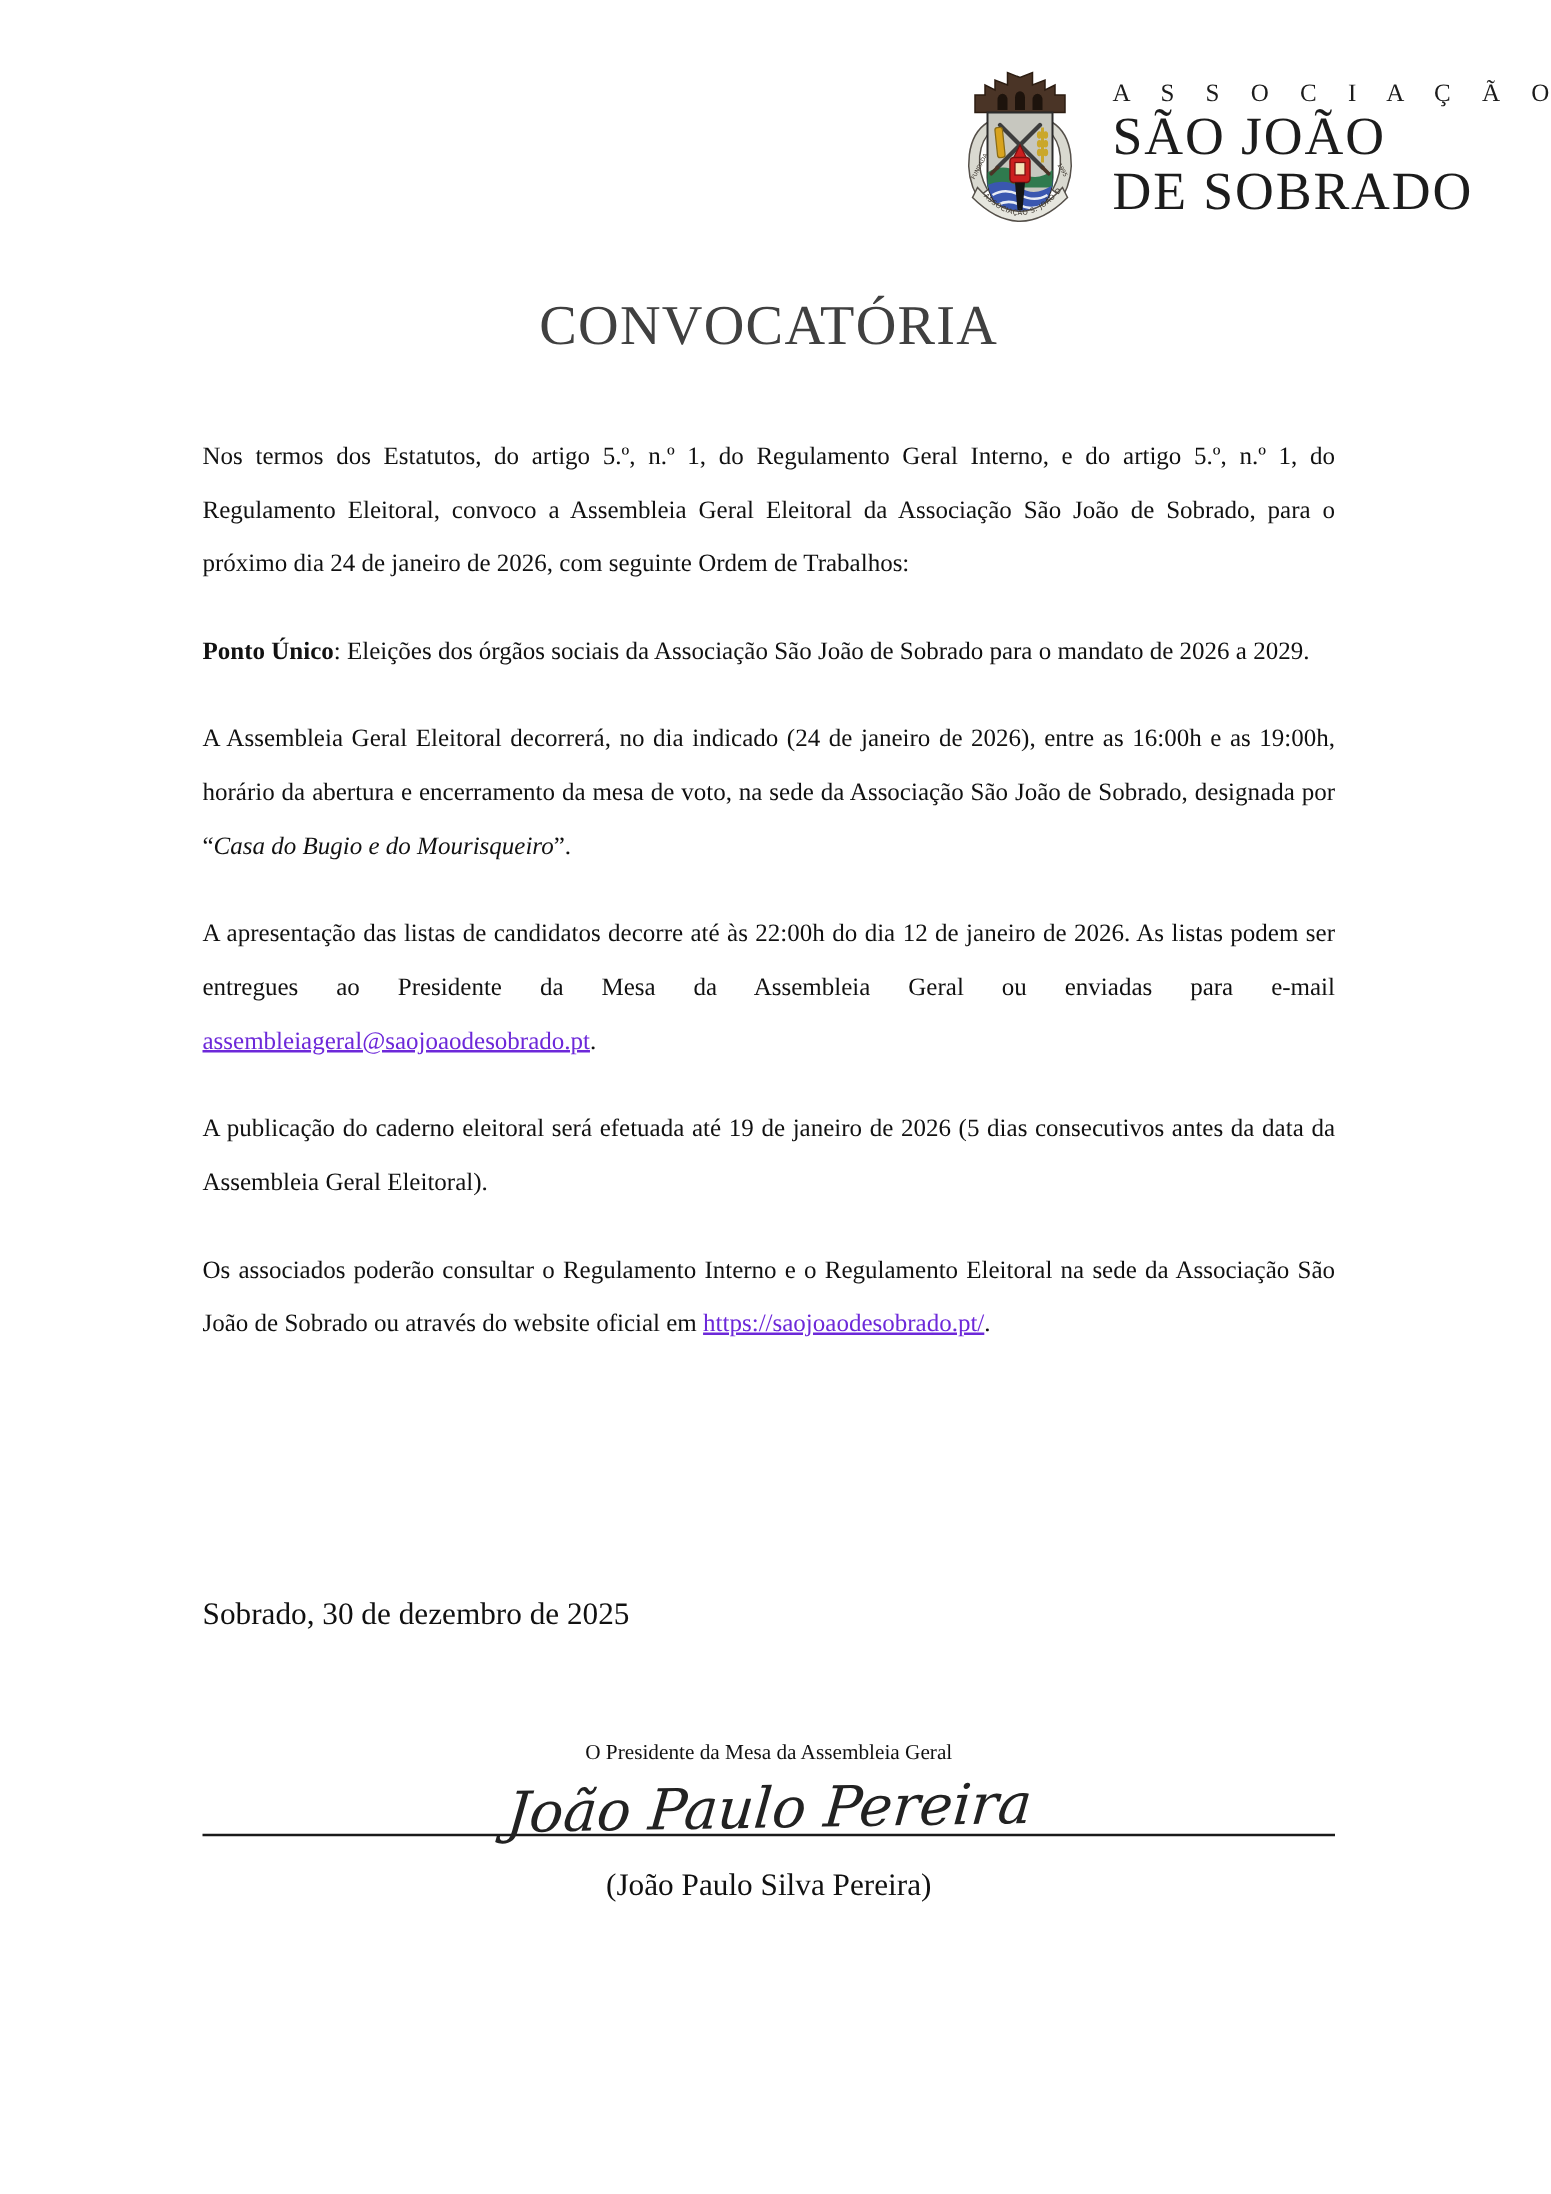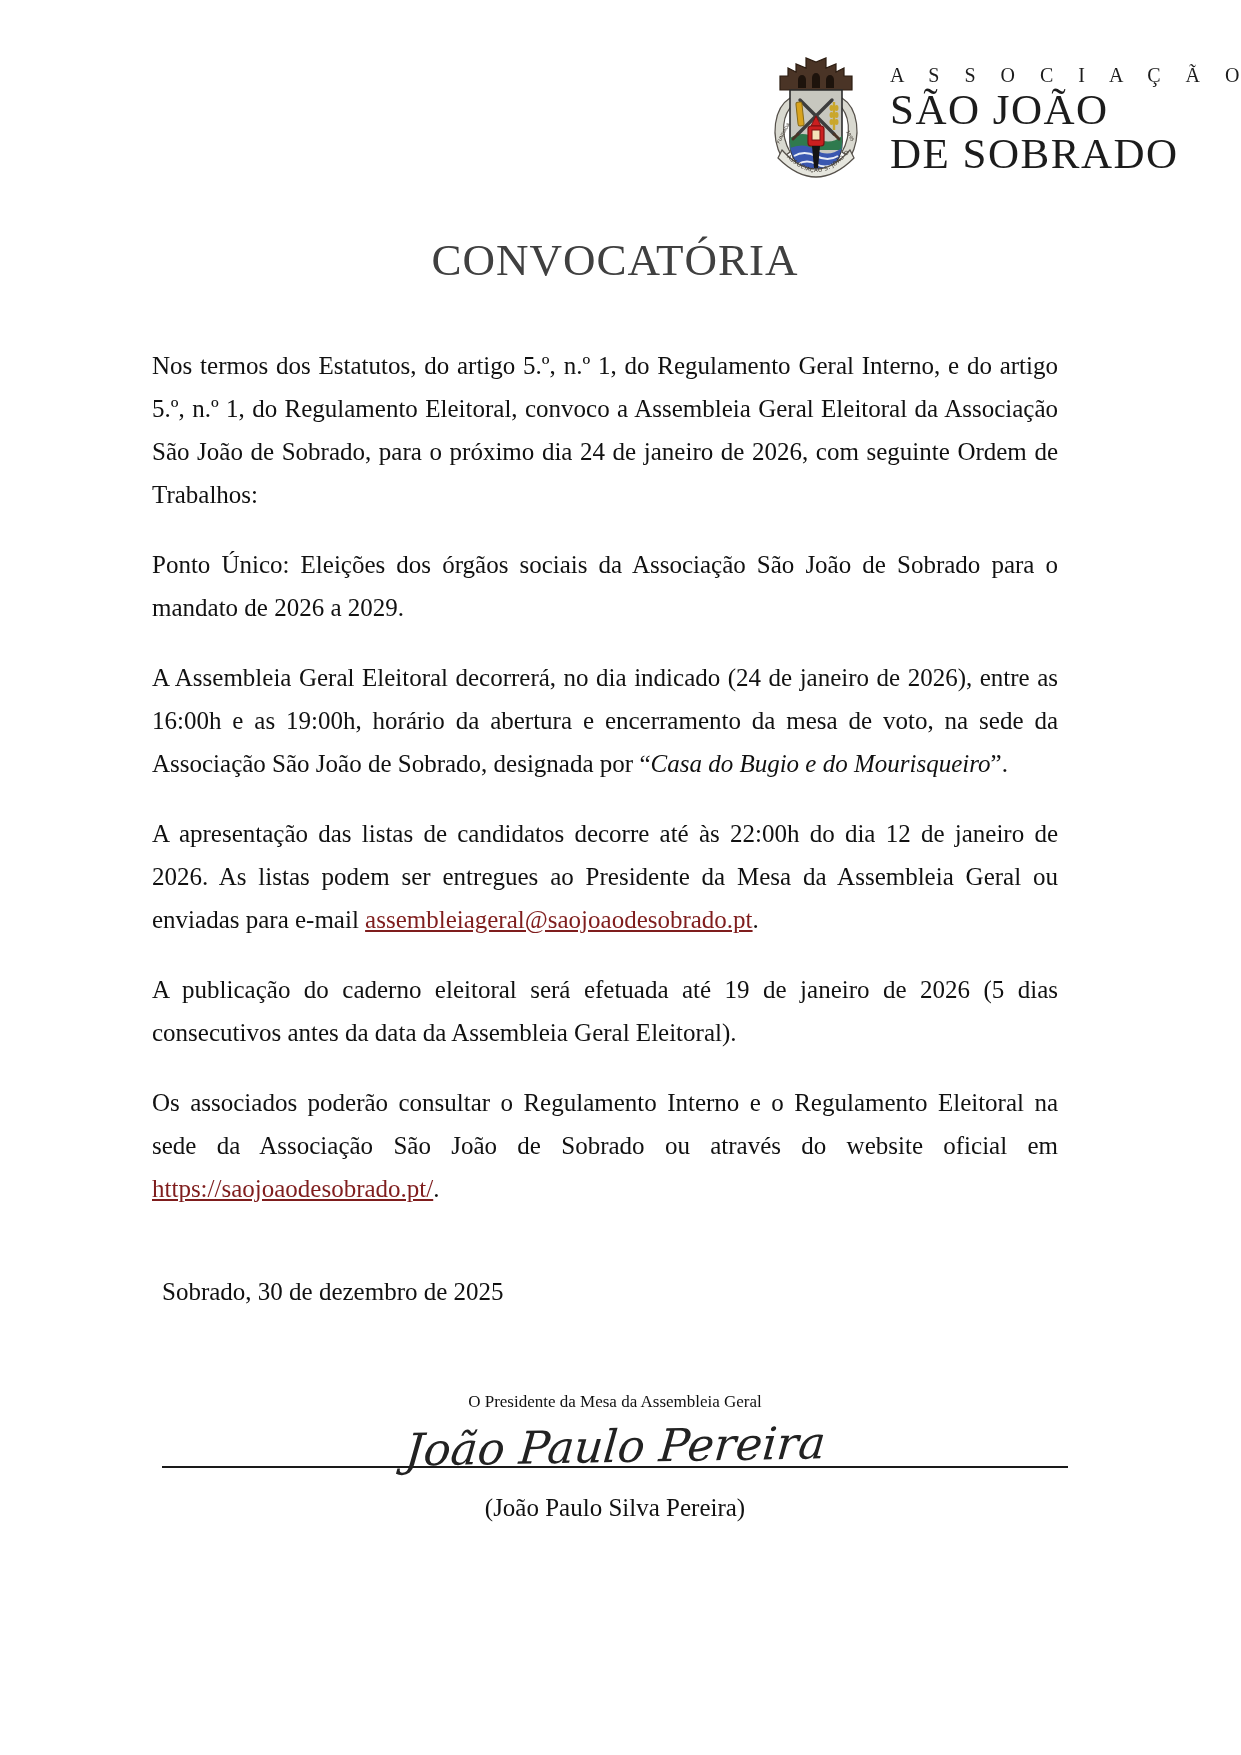--- a/index.html
+++ b/index.html
@@ -27,27 +27,27 @@
     font-size:43px;line-height:44px;letter-spacing:1.5px;
     white-space:nowrap;
   }
   
   .doc-title{
     position:absolute;top:234px;left:162px;width:906px;
     text-align:center;font-size:45px;letter-spacing:1px;color:#404040;
   }
   
   .body-text{
-    position:absolute;top:344px;left:152px;width:906px;
-    font-size:25px;line-height:43px;text-align:justify;
+    position:absolute;top:344px;left:162px;width:906px;
+    font-size:20px;line-height:43px;text-align:justify;
   }
   .body-text p{margin:0 0 27px 0;}
-  .body-text b{font-weight:normal;}
+  .body-text b{font-weight:bold;}
   .body-text i{font-style:italic;}
-  a.doclink{color:#7f1d1d;text-decoration:underline;cursor:pointer;}
+  a.doclink{color:#6d28d9;text-decoration:underline;cursor:pointer;}
   
   .dateline{
     position:absolute;top:1278px;left:162px;width:906px;
     text-align:left;font-size:25px;
   }
   .role-line{
     position:absolute;top:1376px;left:162px;width:906px;
     text-align:center;font-size:17px;margin-top:16px;
   }
   .sig-block{

